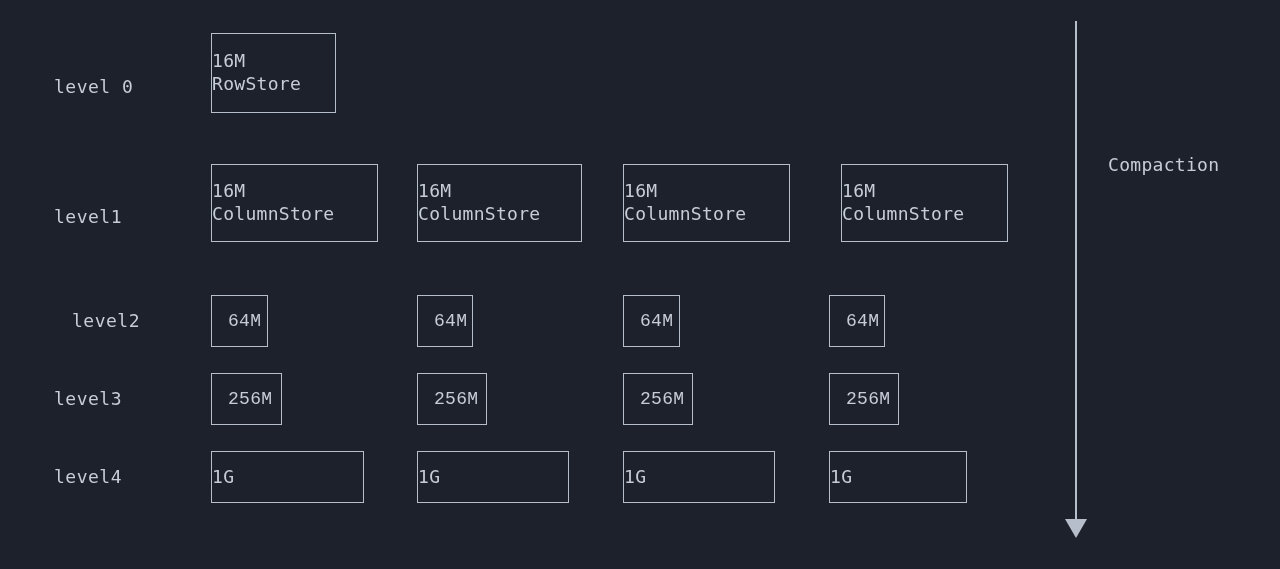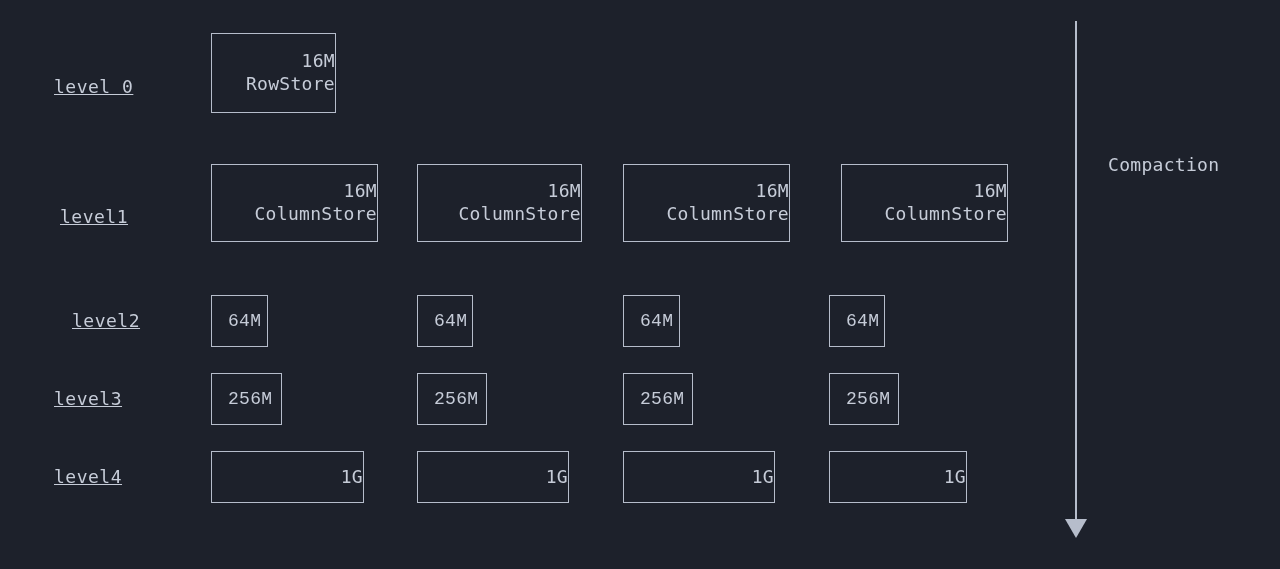--- a/index.html
+++ b/index.html
@@ -23,33 +23,32 @@
 
   
   .level-label {
     position: absolute;
     color: #c6ccd8;
     font-size: 18px;
     line-height: 1;
     letter-spacing: 0.5px;
     white-space: pre;
     transform: translateY(-50%);
-    text-decoration: underline;
   }
 
   
   .box {
     position: absolute;
     box-sizing: border-box;
     border: 1.5px solid #b6bdcb;
     background: transparent;
     color: #c6ccd8;
     display: flex;
     flex-direction: column;
-    align-items: flex-end;
+    align-items: flex-start;
     justify-content: center;
     font-size: 18px;
     line-height: 1.26;
     white-space: pre;
     letter-spacing: 0.3px;
   }
   .box .line {
     display: block;
     text-align: center;
   }
@@ -95,21 +94,21 @@
   }
 </style>
 </head>
 <body>
 
 <div id="canvas">
 
   <div id="levels-layer">
       <div class="level-label" style="left: 54px; top: 87px;">level 0</div>
       <div class="box" style="left: 211px; top: 33px; width: 125px; height: 80px;"><span class="line">16M</span><span class="line">RowStore</span></div>
-      <div class="level-label" style="left: 60px; top: 217px;">level1</div>
+      <div class="level-label" style="left: 54px; top: 217px;">level1</div>
       <div class="box" style="left: 211px; top: 164px; width: 167px; height: 78px;"><span class="line">16M</span><span class="line">ColumnStore</span></div>
       <div class="box" style="left: 417px; top: 164px; width: 165px; height: 78px;"><span class="line">16M</span><span class="line">ColumnStore</span></div>
       <div class="box" style="left: 623px; top: 164px; width: 167px; height: 78px;"><span class="line">16M</span><span class="line">ColumnStore</span></div>
       <div class="box" style="left: 841px; top: 164px; width: 167px; height: 78px;"><span class="line">16M</span><span class="line">ColumnStore</span></div>
       <div class="level-label" style="left: 72px; top: 321px;">level2</div>
       <div class="box tight" style="left: 211px; top: 295px; width: 57px; height: 52px;"><span class="line">64M</span></div>
       <div class="box tight" style="left: 417px; top: 295px; width: 56px; height: 52px;"><span class="line">64M</span></div>
       <div class="box tight" style="left: 623px; top: 295px; width: 57px; height: 52px;"><span class="line">64M</span></div>
       <div class="box tight" style="left: 829px; top: 295px; width: 56px; height: 52px;"><span class="line">64M</span></div>
       <div class="level-label" style="left: 54px; top: 399px; text-align: center;">level3</div>

